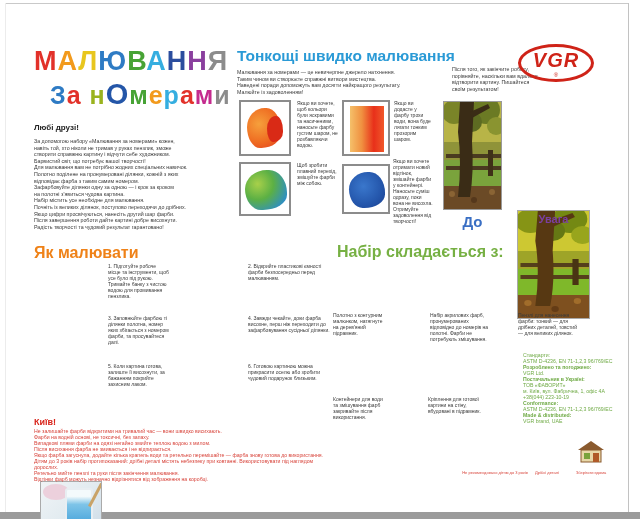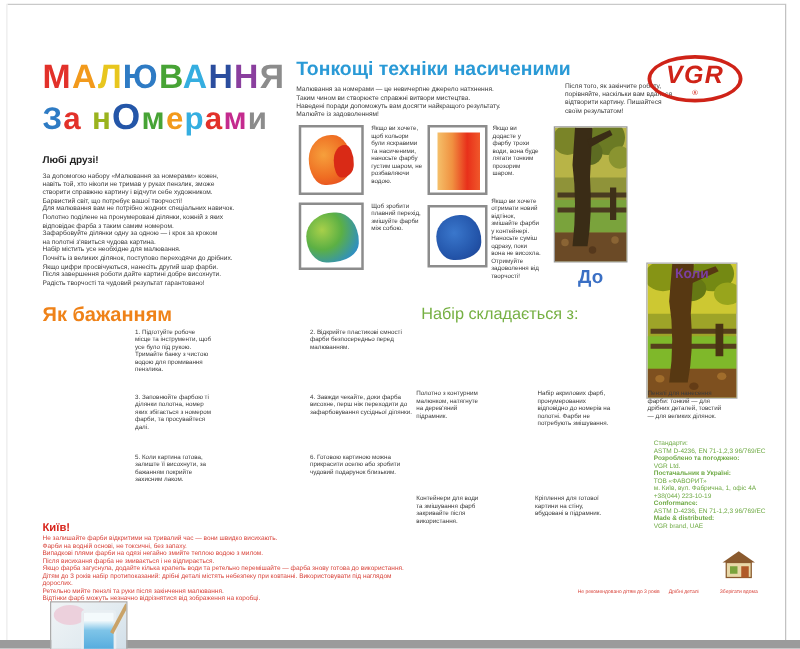--- a/index.html
+++ b/index.html
@@ -6,25 +6,25 @@
   body{width:640px;height:519px;background:#fff;font-family:"Liberation Sans",sans-serif;position:relative;overflow:hidden;}
   .abs{position:absolute;}
   
   .edge-top{left:6px;top:3px;width:622px;height:0;border-top:1px solid #c9c9c9;}
   .edge-right{left:628px;top:3px;width:0;height:509px;border-left:1px solid #c2c2c2;}
   .edge-left{left:5px;top:3px;width:0;height:509px;border-left:1px solid #ececec;}
   .edge-bottom{left:0;top:512px;width:640px;height:7px;background:#9b9b9b;}
 
   
   .title1{left:34px;top:48px;font-size:27px;font-weight:bold;letter-spacing:1px;line-height:1;}
-  .title2{left:34px;top:80px;font-size:25px;font-weight:bold;letter-spacing:1px;line-height:1;}
+  .title2{left:50px;top:80px;font-size:25px;font-weight:bold;letter-spacing:1px;line-height:1;}
 
   .h-blue{color:#2a9ad6;font-size:15.5px;font-weight:bold;}
   .h-orange{color:#ef8218;font-size:16px;font-weight:bold;}
-  .h-green{color:#76b043;font-size:13px;font-weight:normal;}
+  .h-green{color:#76b043;font-size:16px;font-weight:bold;}
   .h-red{color:#d8251c;font-size:9px;font-weight:bold;}
 
   .tinytext{font-size:5.3px;line-height:6.6px;color:#3a3a3a;}
   .cap{font-size:5px;line-height:6px;color:#3a3a3a;}
   .redlines{font-size:5.2px;line-height:6px;color:#d8453c;}
   .greenlines{font-size:5.2px;line-height:6px;color:#6faa45;}
 
   .frame{border:2px solid #8c8c8c;background:#fff;box-sizing:border-box;}
   .swatch{width:100%;height:100%;position:relative;overflow:hidden;}
   .blob{position:absolute;border-radius:55% 45% 60% 40%/50% 60% 40% 55%;}
@@ -68,21 +68,21 @@
     <div>відповідає фарба з таким самим номером.</div>
     <div>Зафарбовуйте ділянки одну за одною — і крок за кроком</div>
     <div>на полотні з'явиться чудова картина.</div>
     <div>Набір містить усе необхідне для малювання.</div>
     <div>Почніть із великих ділянок, поступово переходячи до дрібних.</div>
     <div>Якщо цифри просвічуються, нанесіть другий шар фарби.</div>
     <div>Після завершення роботи дайте картині добре висохнути.</div>
     <div>Радість творчості та чудовий результат гарантовано!</div>
   </div>
 
-<div class="abs h-blue" style="left:237px;top:47px;">Тонкощі техніки насиченими</div>
+<div class="abs h-blue" style="left:237px;top:47px;">Тонкощі швидко малювання</div>
 <div class="abs tinytext" style="left:237px;top:69px;width:195px;">
     <div>Малювання за номерами — це невичерпне джерело натхнення.</div>
     <div>Таким чином ви створюєте справжні витвори мистецтва.</div>
     <div>Наведені поради допоможуть вам досягти найкращого результату.</div>
     <div>Малюйте із задоволенням!</div>
   </div>
 
 <div class="abs frame" style="left:239px;top:100px;width:52px;height:56px;">
   <div class="swatch">
       <div class="blob" style="left:6px;top:6px;width:34px;height:40px;background:radial-gradient(circle at 35% 40%,#f6a03c 0%,#ef6d22 55%,#e23c1e 100%);"></div>
@@ -153,23 +153,23 @@
       <circle cx="30" cy="98" r="3" fill="#55381c"></circle>
       <circle cx="48" cy="90" r="3" fill="#8a6434"></circle>
     <rect x="2" y="52" width="57" height="4" fill="#4a3a20"></rect>
       <rect x="2" y="64" width="57" height="4" fill="#4a3a20"></rect>
     <rect x="44" y="48" width="5" height="26" fill="#3f3018"></rect>
     <path d="M16 0 L30 0 L28 40 Q30 70 26 95 L14 95 Q18 60 14 30 Z" fill="#4a3418"></path>
     <path d="M26 10 L44 2 L46 6 L28 16 Z" fill="#4a3418"></path>
   </svg>
 </div>
 <div class="abs lbl-do" style="left:443px;top:213px;width:59px;">До</div>
-<div class="abs lbl-pislya" style="left:517px;top:213px;width:73px;">Коли</div>
-
-<div class="abs h-orange" style="left:34px;top:244px;">Як бажанням</div>
+<div class="abs lbl-pislya" style="left:517px;top:213px;width:73px;">Увага</div>
+
+<div class="abs h-orange" style="left:34px;top:244px;">Як малювати</div>
 
 <div class="abs stepimg ph-water" style="left:40px;top:263px;width:62px;height:46px;">
     <i class="pink"></i>
     <i class="jar"></i>
     <i class="stick"></i>
   </div>
 <div class="abs cap" style="left:108px;top:263px;width:62px;">1. Підготуйте робоче місце та інструменти, щоб усе було під рукою. Тримайте банку з чистою водою для промивання пензлика.</div>
 
 <div class="abs cap" style="left:248px;top:263px;width:82px;">2. Відкрийте пластикові ємності фарби безпосередньо перед малюванням.</div>
 

